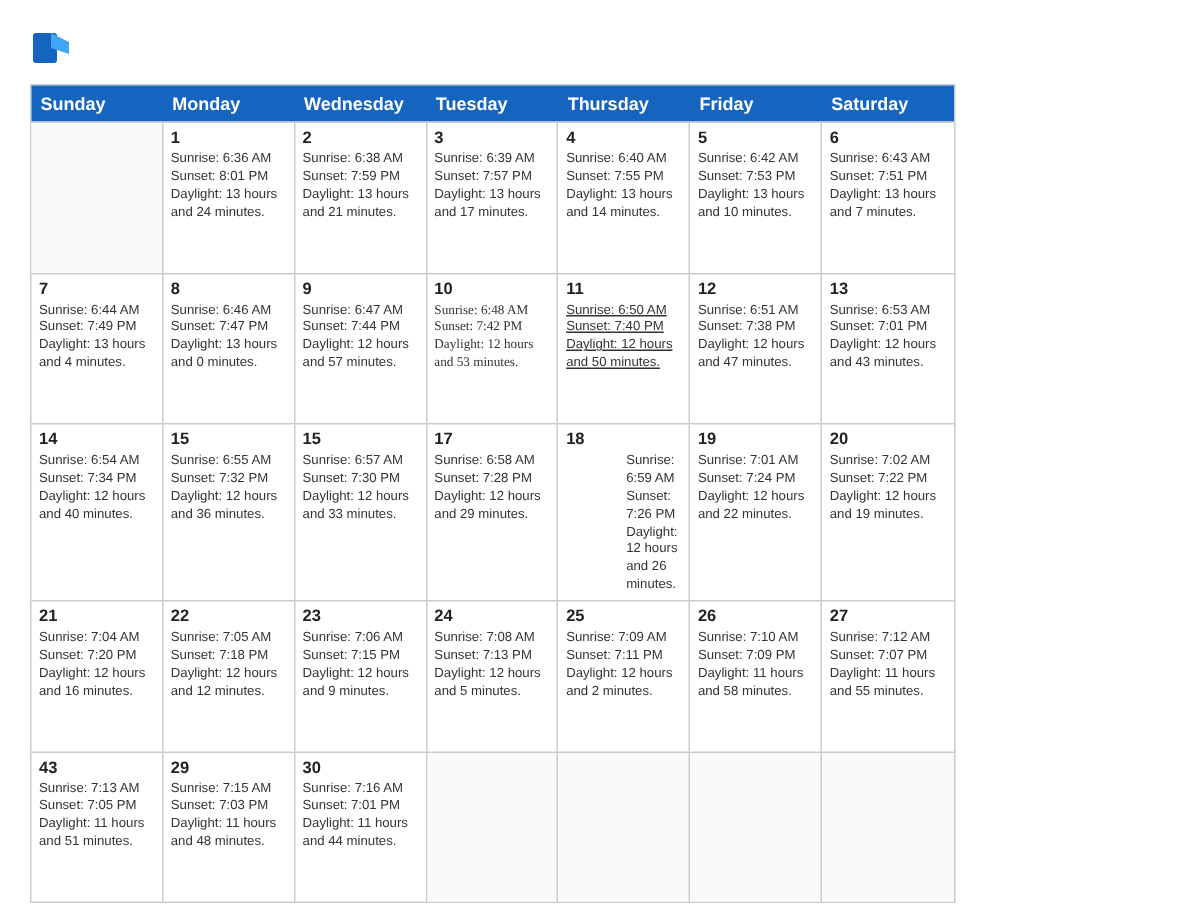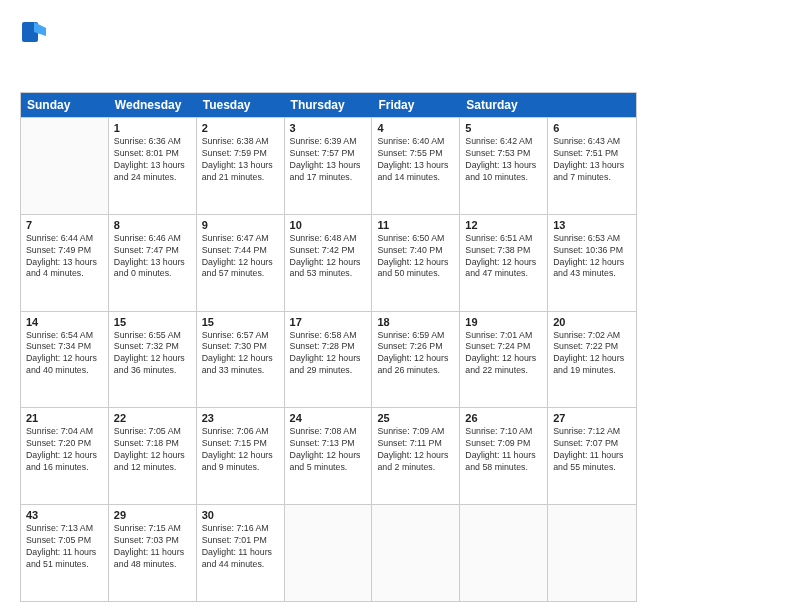--- a/index.html
+++ b/index.html
@@ -9,21 +9,20 @@
       font-family: Arial, sans-serif;
       background: #fff;
       overflow: hidden;
     }
     .page {
       width: 657px;
       height: 612px;
       padding: 18px 20px 10px 20px;
       display: flex;
       flex-direction: column;
-      gap: 36px;
     }
     .header {
       display: flex;
       justify-content: space-between;
       align-items: flex-start;
       margin-bottom: 10px;
     }
     .logo {
       display: flex;
       align-items: center;
@@ -129,20 +128,21 @@
     </div>
     <div class="title-block">
       <div class="month-title"></div>
       <div class="location"></div>
     </div>
   </div>
 
   <div class="calendar">
     <div class="cal-header" id="cal-header">
         <div class="cal-header-cell">Sunday</div>
+        <div class="cal-header-cell">Monday</div>
         <div class="cal-header-cell">Wednesday</div>
         <div class="cal-header-cell">Tuesday</div>
         <div class="cal-header-cell">Thursday</div>
         <div class="cal-header-cell">Friday</div>
         <div class="cal-header-cell">Saturday</div>
       </div>
     <div class="cal-body" id="cal-body">
         <div class="cal-row">
           <div class="cal-cell empty-cell"></div>
           <div class="cal-cell">
@@ -205,43 +205,43 @@
           </div>
           <div class="cal-cell">
             <div class="day-num">9</div>
             <div class="day-info" style="white-space: pre-line;">Sunrise: 6:47 AM
 Sunset: 7:44 PM
 Daylight: 12 hours
 and 57 minutes.</div>
           </div>
           <div class="cal-cell">
             <div class="day-num">10</div>
-            <div class="day-info" style="white-space: pre-line;">Sunrise: 6:48 AM
+            <div class="day-info" style="white-space: pre-line; font-family: Liberation Serif, serif;">Sunrise: 6:48 AM
 Sunset: 7:42 PM
 Daylight: 12 hours
 and 53 minutes.</div>
           </div>
           <div class="cal-cell">
             <div class="day-num">11</div>
-            <div class="day-info" style="white-space: pre-line;">Sunrise: 6:50 AM
+            <div class="day-info" style="white-space: pre-line; text-decoration: underline;">Sunrise: 6:50 AM
 Sunset: 7:40 PM
 Daylight: 12 hours
 and 50 minutes.</div>
           </div>
           <div class="cal-cell">
             <div class="day-num">12</div>
             <div class="day-info" style="white-space: pre-line;">Sunrise: 6:51 AM
 Sunset: 7:38 PM
 Daylight: 12 hours
 and 47 minutes.</div>
           </div>
           <div class="cal-cell">
             <div class="day-num">13</div>
             <div class="day-info" style="white-space: pre-line;">Sunrise: 6:53 AM
-Sunset: 10:36 PM
+Sunset: 7:01 PM
 Daylight: 12 hours
 and 43 minutes.</div>
           </div>
         </div>
         <div class="cal-row">
           <div class="cal-cell">
             <div class="day-num">14</div>
             <div class="day-info" style="white-space: pre-line;">Sunrise: 6:54 AM
 Sunset: 7:34 PM
 Daylight: 12 hours
@@ -263,21 +263,21 @@
           </div>
           <div class="cal-cell">
             <div class="day-num">17</div>
             <div class="day-info" style="white-space: pre-line;">Sunrise: 6:58 AM
 Sunset: 7:28 PM
 Daylight: 12 hours
 and 29 minutes.</div>
           </div>
           <div class="cal-cell">
             <div class="day-num">18</div>
-            <div class="day-info" style="white-space: pre-line;">Sunrise: 6:59 AM
+            <div class="day-info" style="white-space: pre-line; margin-left: 40px;">Sunrise: 6:59 AM
 Sunset: 7:26 PM
 Daylight: 12 hours
 and 26 minutes.</div>
           </div>
           <div class="cal-cell">
             <div class="day-num">19</div>
             <div class="day-info" style="white-space: pre-line;">Sunrise: 7:01 AM
 Sunset: 7:24 PM
 Daylight: 12 hours
 and 22 minutes.</div>

